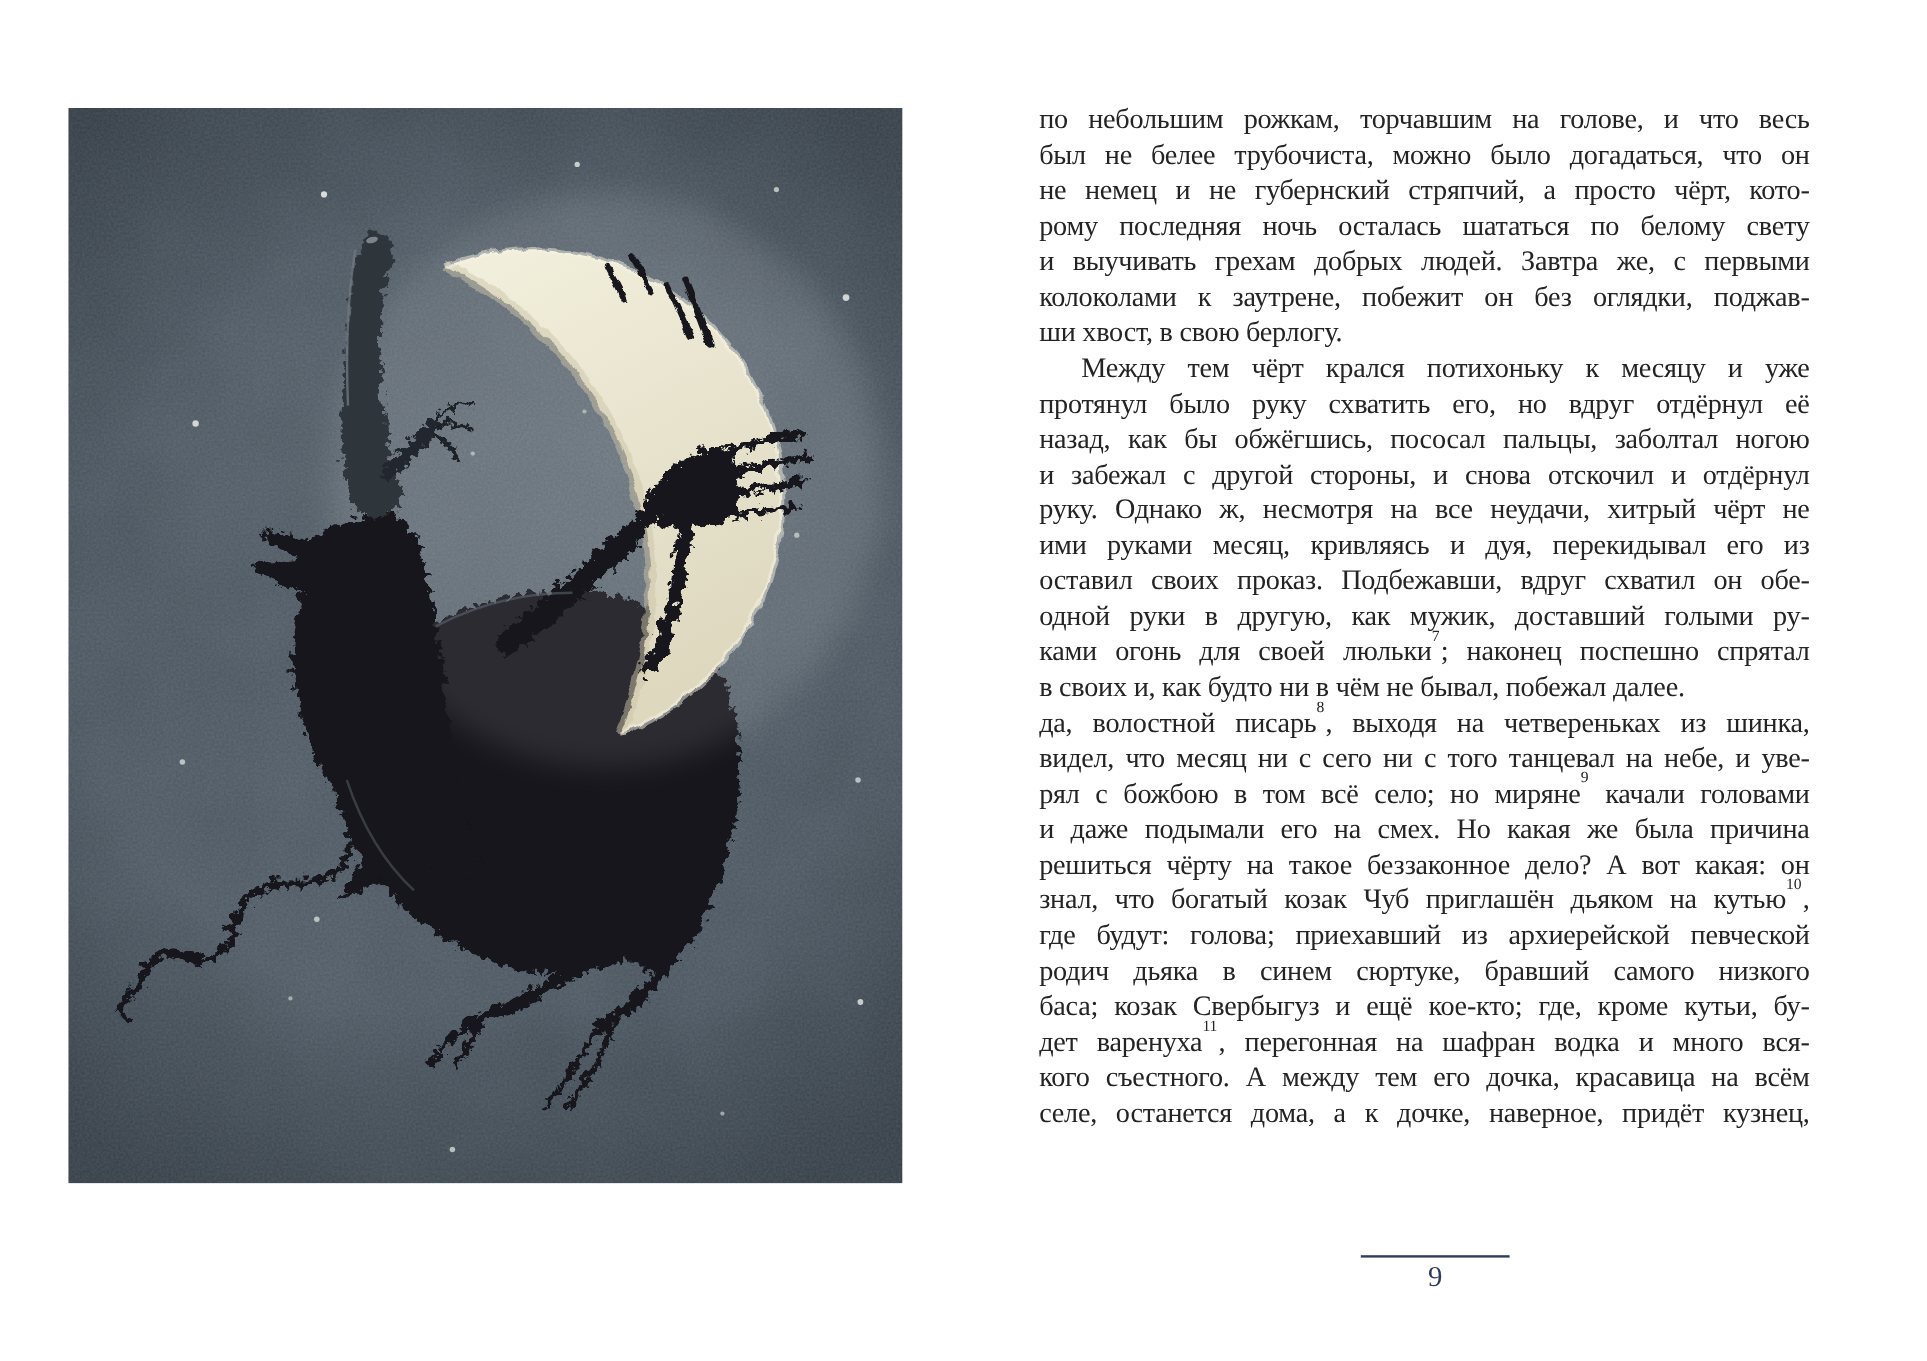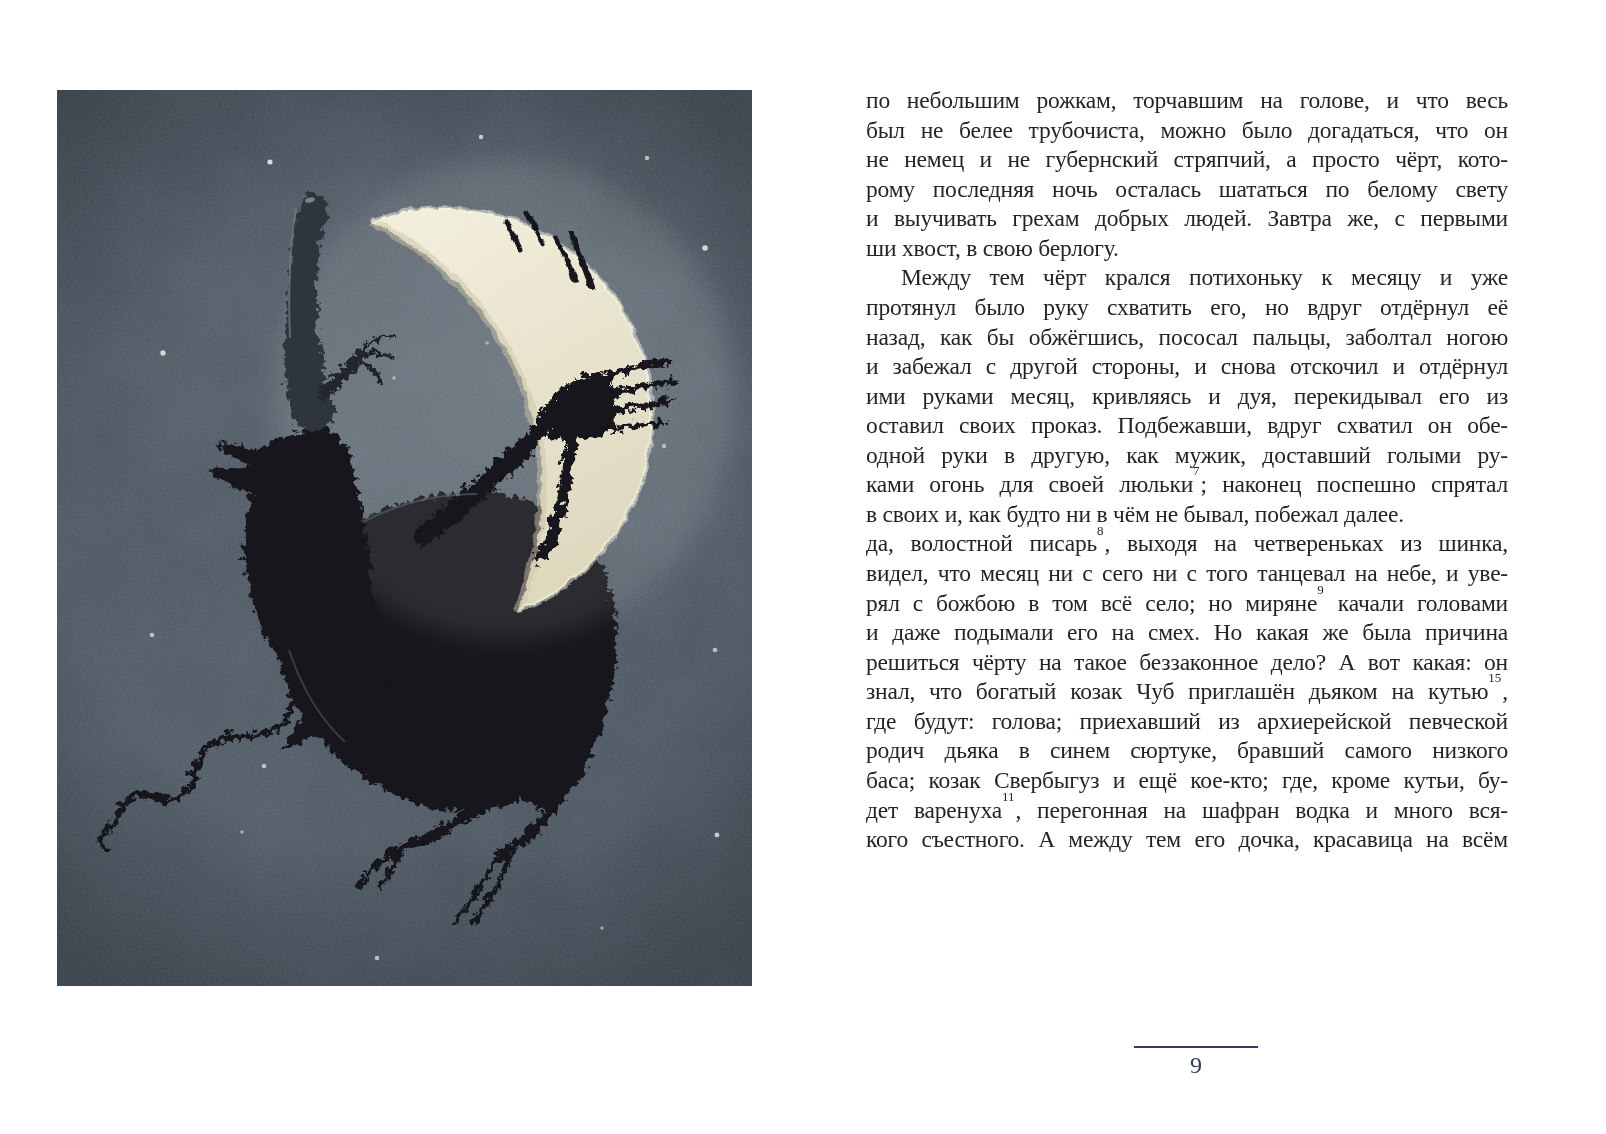--- a/index.html
+++ b/index.html
@@ -191,39 +191,42 @@
     </div>
   </div>
 
   <div>
     <div class="text-column">
         <div class="line">по небольшим рожкам, торчавшим на голове, и что весь</div>
         <div class="line">был не белее трубочиста, можно было догадаться, что он</div>
         <div class="line">не немец и не губернский стряпчий, а просто чёрт, кото-</div>
         <div class="line">рому последняя ночь осталась шататься по белому свету</div>
         <div class="line">и выучивать грехам добрых людей. Завтра же, с первыми</div>
+        <div class="line">колоколами к заутрене, побежит он без оглядки, поджав-</div>
         <div class="line no-just">ши хвост, в свою берлогу.</div>
         <div class="line indent">Между тем чёрт крался потихоньку к месяцу и уже</div>
         <div class="line">протянул было руку схватить его, но вдруг отдёрнул её</div>
         <div class="line">назад, как бы обжёгшись, пососал пальцы, заболтал ногою</div>
         <div class="line">и забежал с другой стороны, и снова отскочил и отдёрнул</div>
+        <div class="line">руку. Однако ж, несмотря на все неудачи, хитрый чёрт не</div>
         <div class="line">ими руками месяц, кривляясь и дуя, перекидывал его из</div>
         <div class="line">оставил своих проказ. Подбежавши, вдруг схватил он обе-</div>
         <div class="line">одной руки в другую, как мужик, доставший голыми ру-</div>
         <div class="line">ками огонь для своей люльки<sup>7</sup>; наконец поспешно спрятал</div>
         <div class="line no-just">в своих и, как будто ни в чём не бывал, побежал далее.</div>
         <div class="line">да, волостной писарь<sup>8</sup>, выходя на четвереньках из шинка,</div>
         <div class="line">видел, что месяц ни с сего ни с того танцевал на небе, и уве-</div>
         <div class="line">рял с божбою в том всё село; но миряне<sup>9</sup> качали головами</div>
         <div class="line">и даже подымали его на смех. Но какая же была причина</div>
         <div class="line">решиться чёрту на такое беззаконное дело? А вот какая: он</div>
-        <div class="line">знал, что богатый козак Чуб приглашён дьяком на кутью<sup>15</sup>,</div>
+        <div class="line">знал, что богатый козак Чуб приглашён дьяком на кутью<sup>10</sup>,</div>
         <div class="line">где будут: голова; приехавший из архиерейской певческой</div>
         <div class="line">родич дьяка в синем сюртуке, бравший самого низкого</div>
         <div class="line">баса; козак Свербыгуз и ещё кое-кто; где, кроме кутьи, бу-</div>
         <div class="line">дет варенуха<sup>11</sup>, перегонная на шафран водка и много вся-</div>
         <div class="line">кого съестного. А между тем его дочка, красавица на всём</div>
+        <div class="line">селе, останется дома, а к дочке, наверное, придёт кузнец,</div>
       </div>
     <div class="footer-rule"></div>
     <div class="page-number">9</div>
   </div>
 
 </div>
 
 </body></html>

